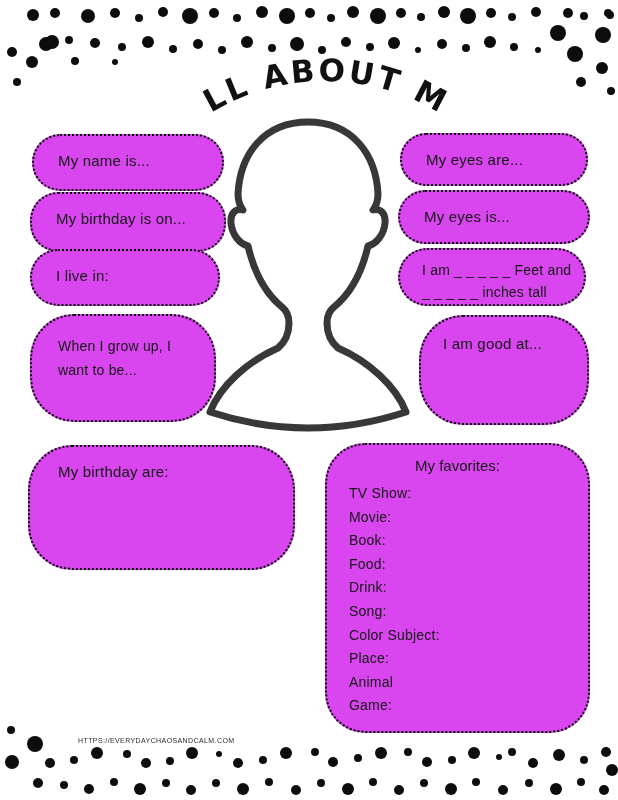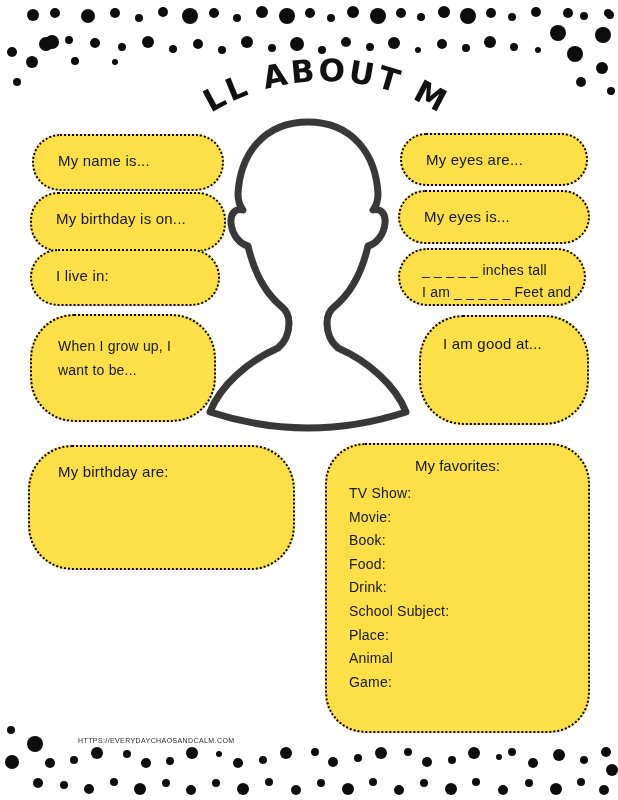--- a/index.html
+++ b/index.html
@@ -21,21 +21,21 @@
     font-family:"DejaVu Sans",sans-serif;
     font-weight:bold;
     font-size:31px;
     letter-spacing:3px;
     fill:#111;
   }
   .silhouette{position:absolute;left:200px;top:114px;}
   .fbox{
     position:absolute;
     border:2px dotted #000;
-    background:#fde047;
+    background:#d946ef;
     box-sizing:border-box;
   }
   .flabel{
     font-size:15px;
     line-height:20px;
     color:#161616;
     letter-spacing:0.2px;
   }
   .pad-small{padding:15px 8px 0 24px;}
   .box-name{left:32px;top:134px;width:192px;height:57px;border-radius:28px;}
@@ -183,41 +183,42 @@
   </div>
 
   <div class="fbox box-eyes">
     <div class="flabel pad-small">My eyes are...</div>
   </div>
   <div class="fbox box-hair">
     <div class="flabel pad-small">My eyes is...</div>
   </div>
   <div class="fbox box-height">
     <div class="flabel">
+      <div>I am  _ _ _ _ _  Feet and</div>
       <div>_ _ _ _ _  inches tall</div>
-      <div>I am  _ _ _ _ _  Feet and</div>
     </div>
   </div>
   <div class="fbox box-good">
     <div class="flabel">I am good at...</div>
   </div>
 
   <div class="fbox box-hobbies">
     <div class="flabel">My birthday are:</div>
   </div>
 
   <div class="fbox box-favorites">
     <div class="fav-title">My favorites:</div>
     <div class="fav-list">
       <div class="fav-item">TV Show:</div>
       <div class="fav-item">Movie:</div>
       <div class="fav-item">Book:</div>
       <div class="fav-item">Food:</div>
       <div class="fav-item">Drink:</div>
-      <div class="fav-item">School Subject:</div>
+      <div class="fav-item">Song:</div>
+      <div class="fav-item">Color Subject:</div>
       <div class="fav-item">Place:</div>
       <div class="fav-item">Animal</div>
       <div class="fav-item">Game:</div>
     </div>
   </div>
 
   <div class="footer-url">HTTPS://EVERYDAYCHAOSANDCALM.COM</div>
 
   <svg class="deco dots-bottom" width="618" height="75">
     <circle class="dot" cx="11" cy="5" r="4"></circle>

